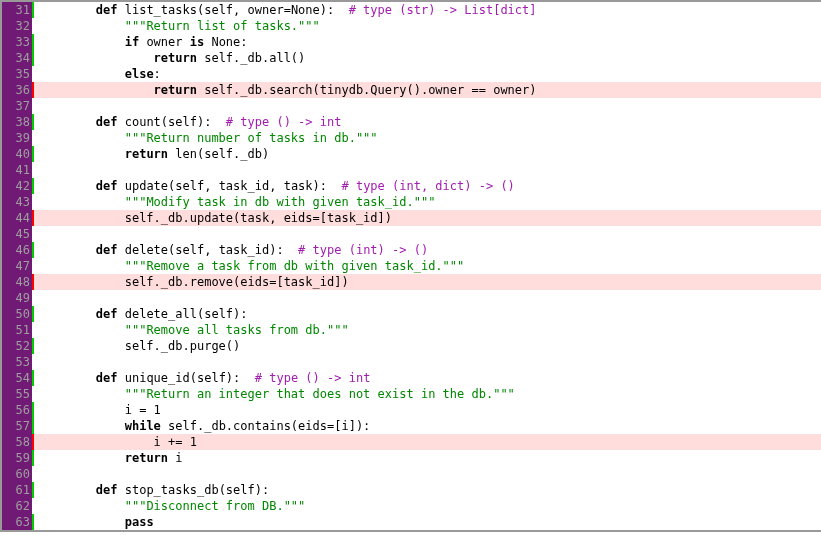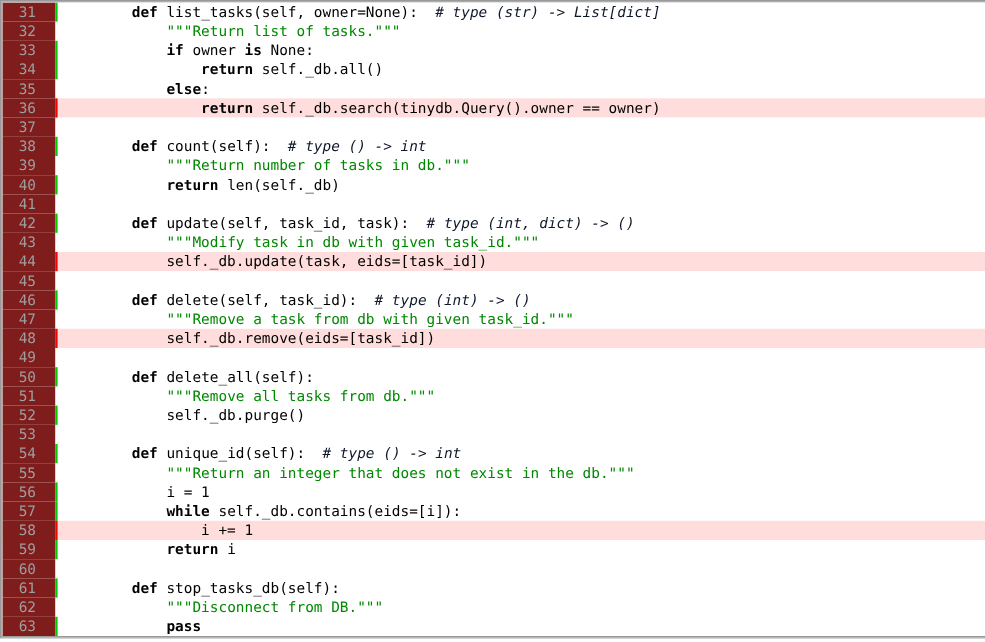--- a/index.html
+++ b/index.html
@@ -18,23 +18,23 @@
   .row {
     display: flex;
     flex-direction: row;
     height: 16px;
     align-items: center;
   }
   .lineno {
     width: 28px;
     text-align: right;
     color: #9e9e9e;
-    padding-right: 16px;
+    padding-right: 2px;
     user-select: none;
-    background: #7f1d1d;
+    background: #701a75;
     flex-shrink: 0;
   }
   .bar {
     width: 2px;
     height: 16px;
     flex-shrink: 0;
     background: transparent;
   }
   .bar.green { background: #00cc00; }
   .bar.red { background: #ff0000; }
@@ -42,18 +42,18 @@
     flex: 1;
     padding-left: 4px;
     color: #000000;
   }
   .row.hit { background: #ffffff; }
   .row.miss { background: #ffdddd; }
   .row.none { background: #ffffff; }
 
   .kw { font-weight: bold; color: #000; text-align: right; }     
   .str { color: #008800; }                    
-  .cmt { color: #0f172a; font-style: italic; }
+  .cmt { color: #a21caf; }
 </style>
 </head>
 <body>
 
 <div class="code-area" id="code-area"><div class="row hit"><div class="lineno">31</div><div class="bar green"></div><div class="codecell"><span>        </span><span class="kw">def</span><span> list_tasks(self, owner=None):  </span><span class="cmt"># type (str) -&gt; List[dict]</span></div></div><div class="row none"><div class="lineno">32</div><div class="bar"></div><div class="codecell"><span>            </span><span class="str">"""Return list of tasks."""</span></div></div><div class="row hit"><div class="lineno">33</div><div class="bar green"></div><div class="codecell"><span>            </span><span class="kw">if</span><span> owner </span><span class="kw">is</span><span> None:</span></div></div><div class="row hit"><div class="lineno">34</div><div class="bar green"></div><div class="codecell"><span>                </span><span class="kw">return</span><span> self._db.all()</span></div></div><div class="row none"><div class="lineno">35</div><div class="bar"></div><div class="codecell"><span>            </span><span class="kw">else</span><span>:</span></div></div><div class="row miss"><div class="lineno">36</div><div class="bar red"></div><div class="codecell"><span>                </span><span class="kw">return</span><span> self._db.search(tinydb.Query().owner == owner)</span></div></div><div class="row none"><div class="lineno">37</div><div class="bar"></div><div class="codecell"></div></div><div class="row hit"><div class="lineno">38</div><div class="bar green"></div><div class="codecell"><span>        </span><span class="kw">def</span><span> count(self):  </span><span class="cmt"># type () -&gt; int</span></div></div><div class="row none"><div class="lineno">39</div><div class="bar"></div><div class="codecell"><span>            </span><span class="str">"""Return number of tasks in db."""</span></div></div><div class="row hit"><div class="lineno">40</div><div class="bar green"></div><div class="codecell"><span>            </span><span class="kw">return</span><span> len(self._db)</span></div></div><div class="row none"><div class="lineno">41</div><div class="bar"></div><div class="codecell"></div></div><div class="row hit"><div class="lineno">42</div><div class="bar green"></div><div class="codecell"><span>        </span><span class="kw">def</span><span> update(self, task_id, task):  </span><span class="cmt"># type (int, dict) -&gt; ()</span></div></div><div class="row none"><div class="lineno">43</div><div class="bar"></div><div class="codecell"><span>            </span><span class="str">"""Modify task in db with given task_id."""</span></div></div><div class="row miss"><div class="lineno">44</div><div class="bar red"></div><div class="codecell"><span>            self._db.update(task, eids=[task_id])</span></div></div><div class="row none"><div class="lineno">45</div><div class="bar"></div><div class="codecell"></div></div><div class="row hit"><div class="lineno">46</div><div class="bar green"></div><div class="codecell"><span>        </span><span class="kw">def</span><span> delete(self, task_id):  </span><span class="cmt"># type (int) -&gt; ()</span></div></div><div class="row none"><div class="lineno">47</div><div class="bar"></div><div class="codecell"><span>            </span><span class="str">"""Remove a task from db with given task_id."""</span></div></div><div class="row miss"><div class="lineno">48</div><div class="bar red"></div><div class="codecell"><span>            self._db.remove(eids=[task_id])</span></div></div><div class="row none"><div class="lineno">49</div><div class="bar"></div><div class="codecell"></div></div><div class="row hit"><div class="lineno">50</div><div class="bar green"></div><div class="codecell"><span>        </span><span class="kw">def</span><span> delete_all(self):</span></div></div><div class="row none"><div class="lineno">51</div><div class="bar"></div><div class="codecell"><span>            </span><span class="str">"""Remove all tasks from db."""</span></div></div><div class="row hit"><div class="lineno">52</div><div class="bar green"></div><div class="codecell"><span>            self._db.purge()</span></div></div><div class="row none"><div class="lineno">53</div><div class="bar"></div><div class="codecell"></div></div><div class="row hit"><div class="lineno">54</div><div class="bar green"></div><div class="codecell"><span>        </span><span class="kw">def</span><span> unique_id(self):  </span><span class="cmt"># type () -&gt; int</span></div></div><div class="row none"><div class="lineno">55</div><div class="bar"></div><div class="codecell"><span>            </span><span class="str">"""Return an integer that does not exist in the db."""</span></div></div><div class="row hit"><div class="lineno">56</div><div class="bar green"></div><div class="codecell"><span>            i = 1</span></div></div><div class="row hit"><div class="lineno">57</div><div class="bar green"></div><div class="codecell"><span>            </span><span class="kw">while</span><span> self._db.contains(eids=[i]):</span></div></div><div class="row miss"><div class="lineno">58</div><div class="bar red"></div><div class="codecell"><span>                i += 1</span></div></div><div class="row hit"><div class="lineno">59</div><div class="bar green"></div><div class="codecell"><span>            </span><span class="kw">return</span><span> i</span></div></div><div class="row none"><div class="lineno">60</div><div class="bar"></div><div class="codecell"></div></div><div class="row hit"><div class="lineno">61</div><div class="bar green"></div><div class="codecell"><span>        </span><span class="kw">def</span><span> stop_tasks_db(self):</span></div></div><div class="row none"><div class="lineno">62</div><div class="bar"></div><div class="codecell"><span>            </span><span class="str">"""Disconnect from DB."""</span></div></div><div class="row hit"><div class="lineno">63</div><div class="bar green"></div><div class="codecell"><span>            </span><span class="kw">pass</span></div></div></div>
 
 </body></html>

